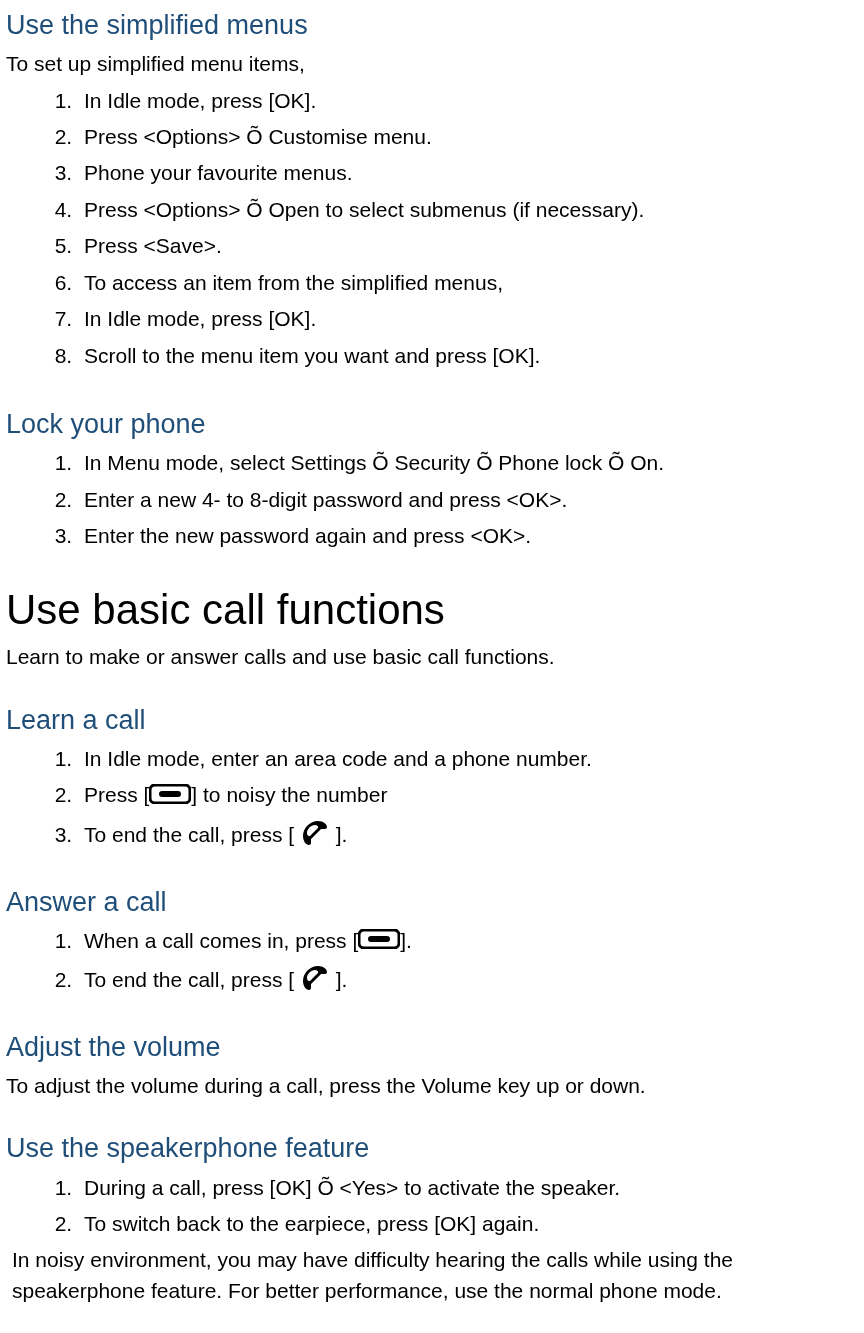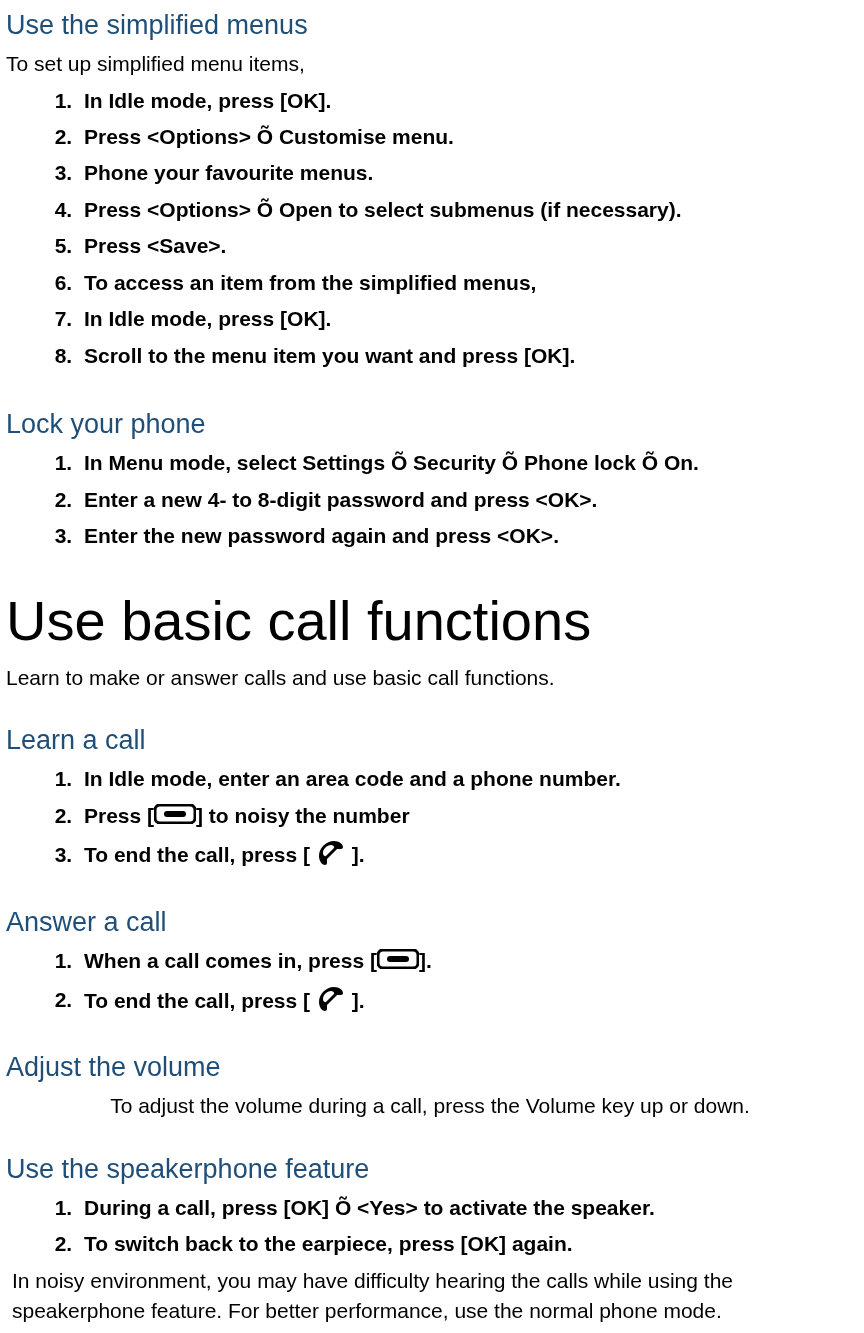--- a/index.html
+++ b/index.html
@@ -11,31 +11,30 @@
     padding: 6px 10px 20px 6px;
     width: 864px;
     box-sizing: border-box;
   }
   .heading-blue {
     color: #1F4E79;
     font-size: 27px;
     margin: 0 0 4px 0;
   }
   .heading-large {
-    font-size: 56px;
+    font-size: 42px;
     font-weight: normal;
     margin: 28px 0 2px 0;
   }
   .para {
     margin: 0 0 6px 0;
   }
   ol {
     margin: 2px 0 0 0;
     padding-left: 72px;
-    font-weight: bold;
   }
   li {
     padding-left: 6px;
     margin-bottom: 6px;
   }
   .section-gap {
     height: 28px;
   }
   .mid-gap {
     height: 22px;
@@ -110,21 +109,21 @@
     <span>To end the call, press [ </span><span class="icon-end"><svg width="30" height="28" viewBox="0 0 30 28">
           <path d="M3 18 C3 10 10 3 18 3 C23 3 27 6 27 9 C27 10 26 11 25 11 L20 11 C19 11 18 10 18 9 C18 8 17 7 15 7 C11 7 7 11 7 15 C7 17 8 18 9 18 C10 18 11 19 11 20 L11 25 C11 26 10 27 9 27 C6 27 3 23 3 18 Z" fill="#000"></path>
           <line x1="8" y1="22" x2="24" y2="6" stroke="#000" stroke-width="3"></line>
         </svg></span><span> ].</span>
   </li>
 </ol>
 
 <div class="mid-gap"></div>
 
 <div class="heading-blue">Adjust the volume</div>
-<div class="para" style="margin-top:0;text-align:center;">To adjust the volume during a call, press the Volume key up or down.</div>
+<div class="para" style="margin-top:0;">To adjust the volume during a call, press the Volume key up or down.</div>
 
 <div class="mid-gap"></div>
 
 <div class="heading-blue">Use the speakerphone feature</div>
 <ol>
   <li>During a call, press [OK] Õ &lt;Yes&gt; to activate the speaker.</li>
   <li>To switch back to the earpiece, press [OK] again.</li>
 </ol>
 <div class="para" style="padding-left:6px;">In noisy environment, you may have difficulty hearing the calls while using the speakerphone feature. For better performance, use the normal phone mode.</div>
 

